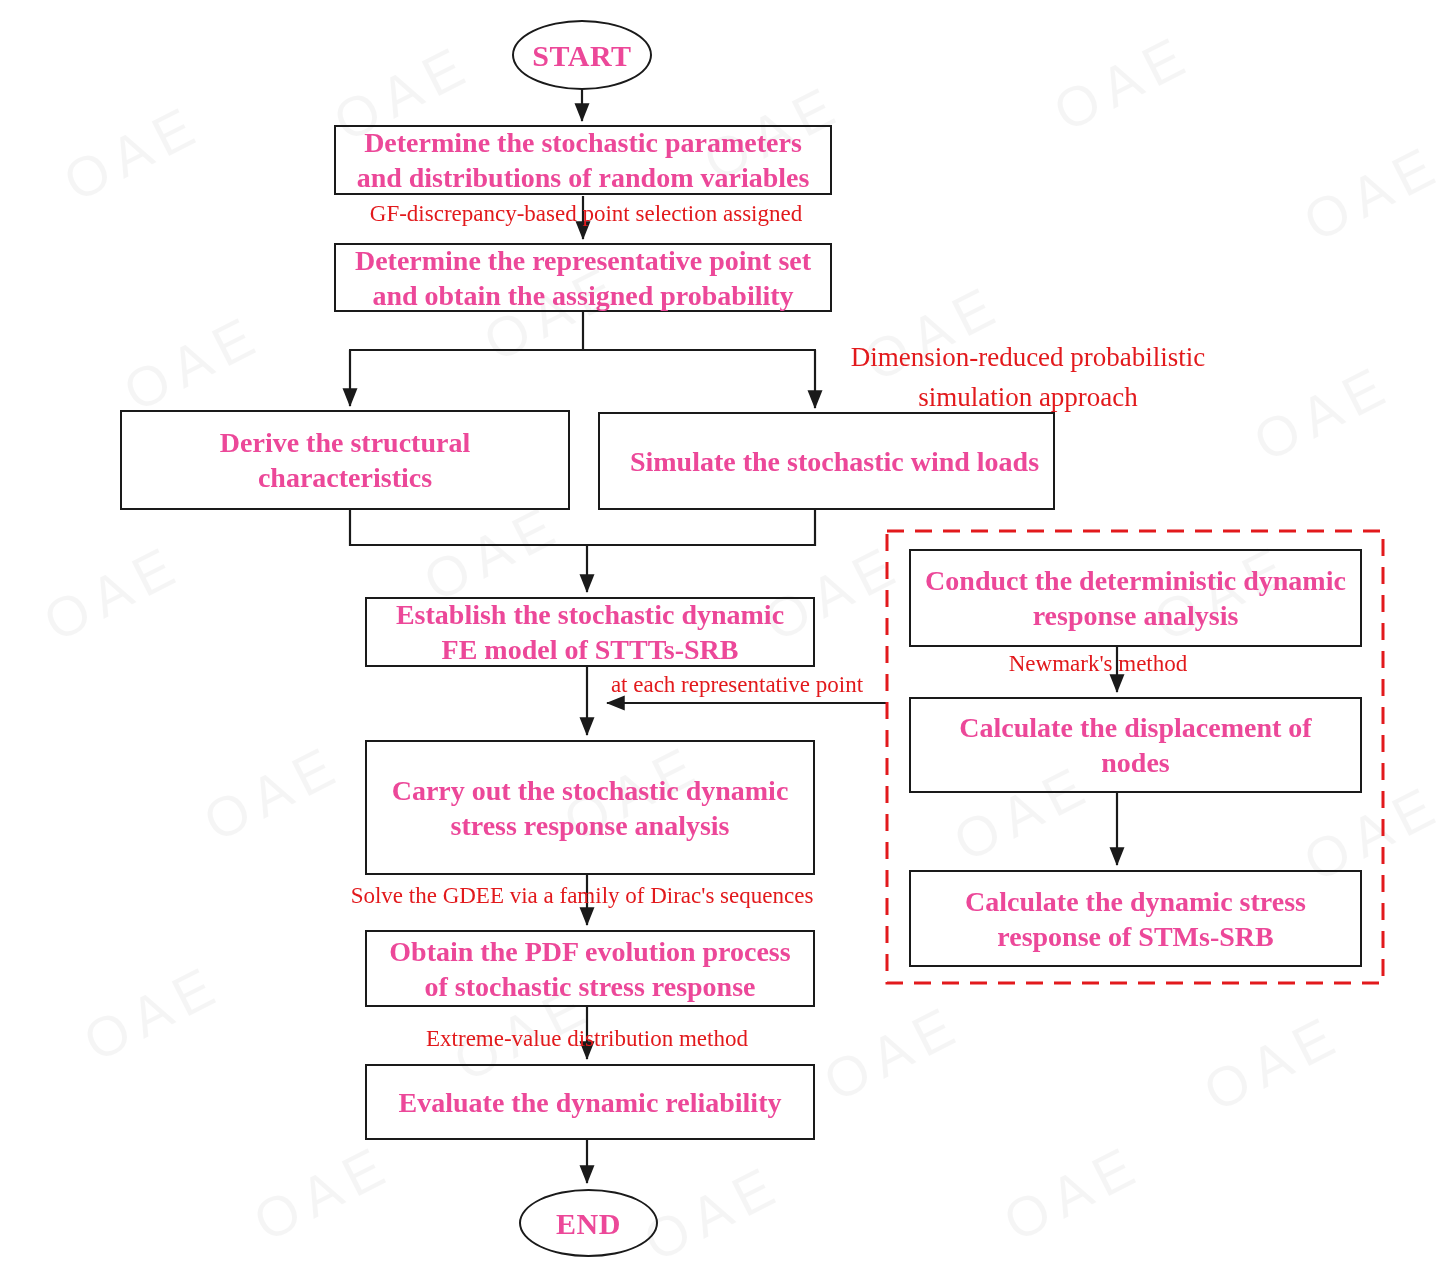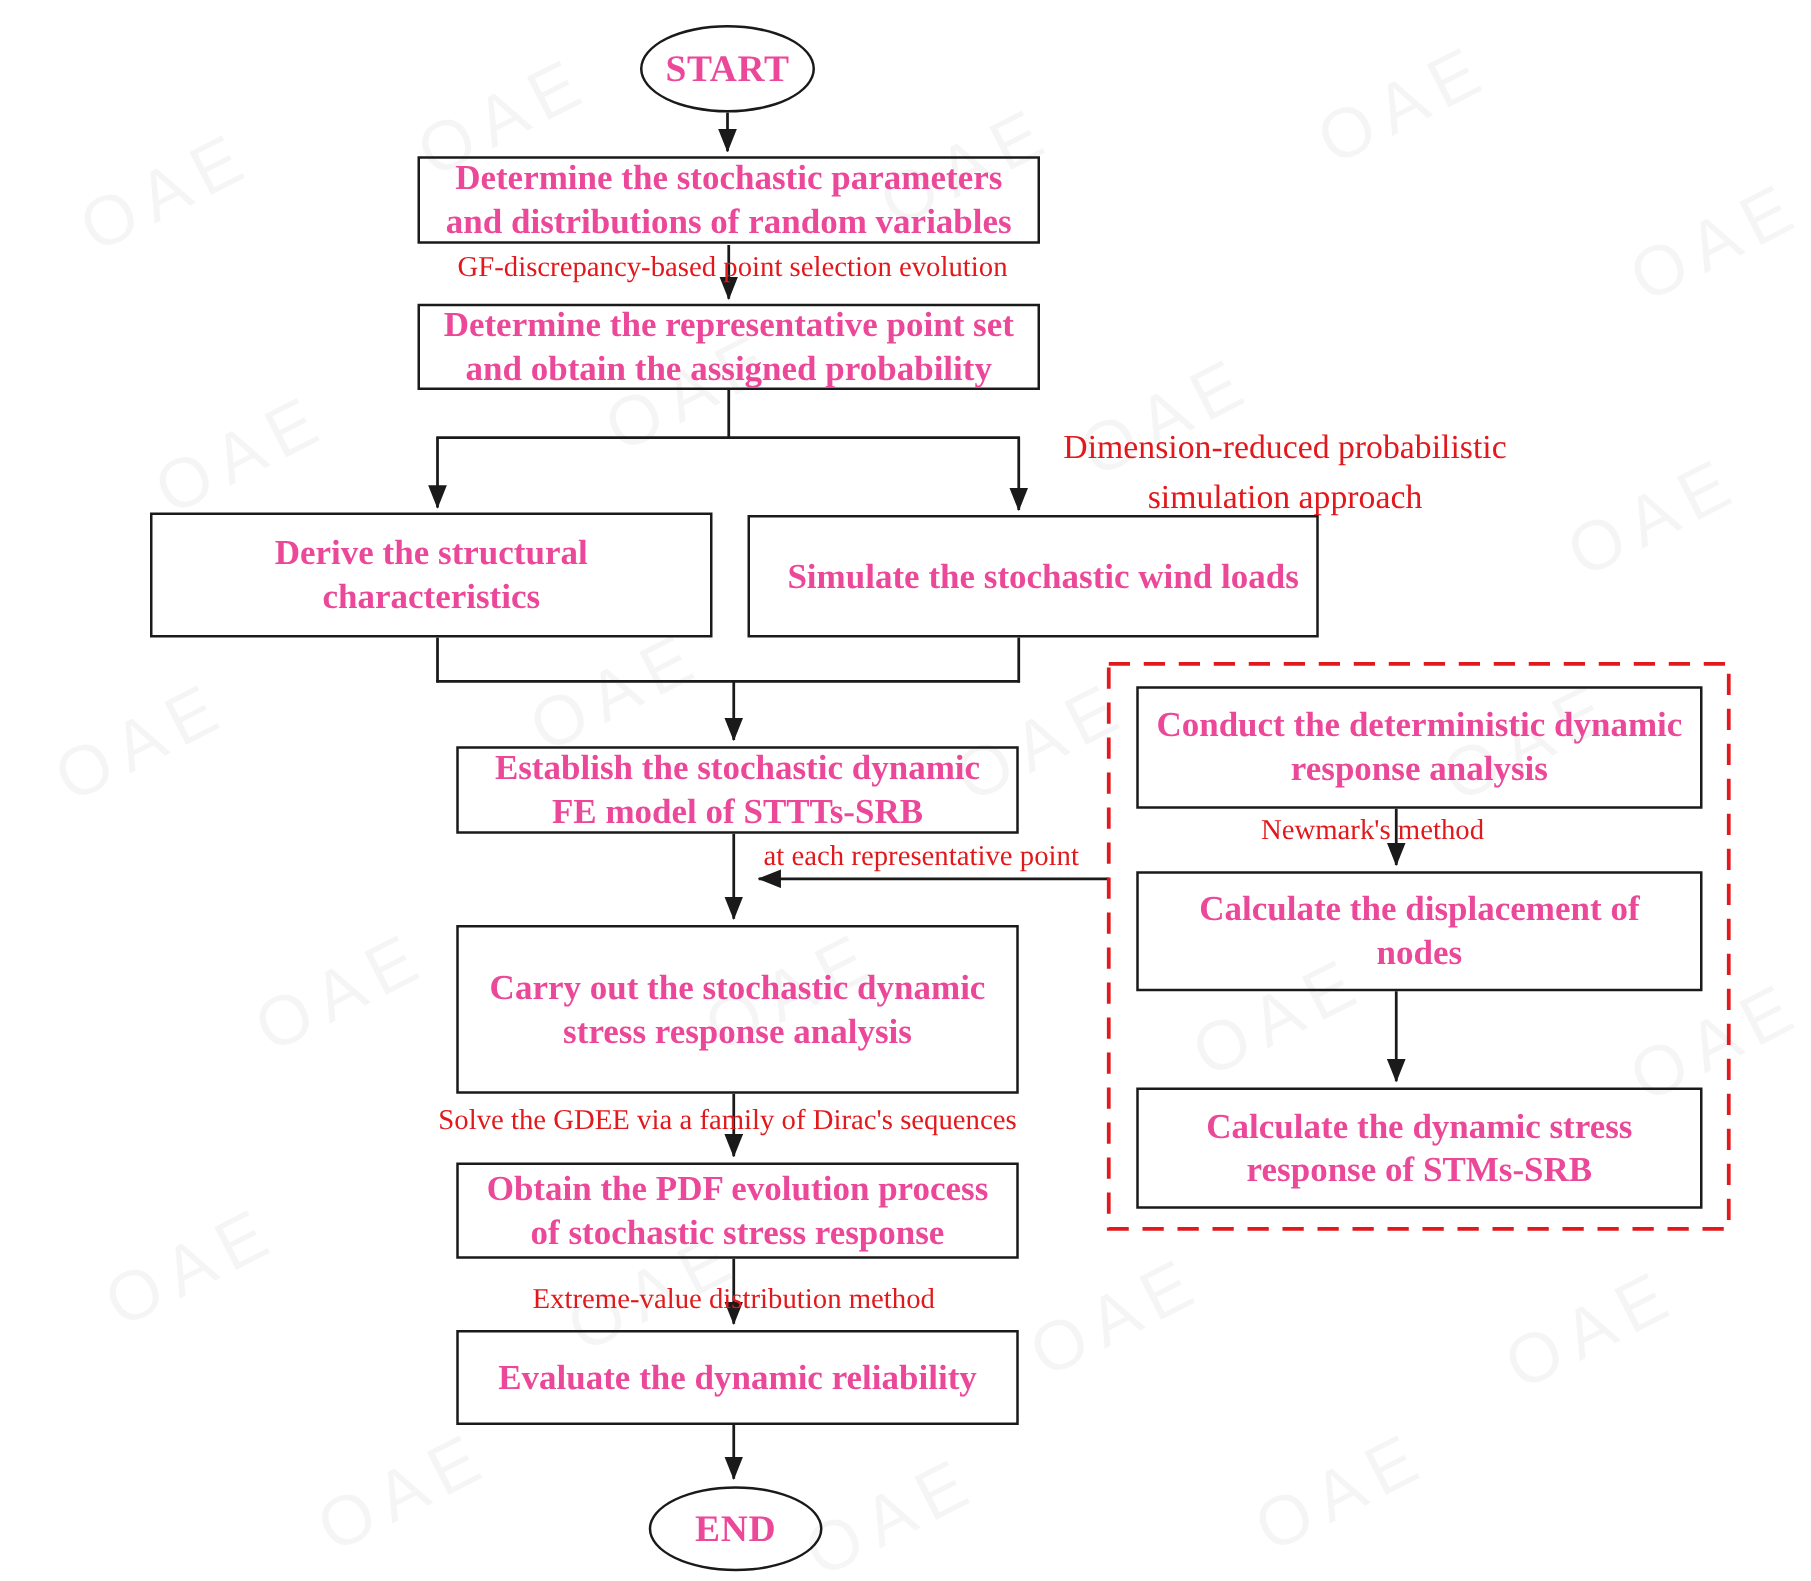--- a/index.html
+++ b/index.html
@@ -107,21 +107,21 @@
 of stochastic stress response</div>
   <div class="node" style="left:365px;top:1064px;width:450px;height:76px;">Evaluate the dynamic reliability</div>
 
   <div class="node" style="left:909px;top:549px;width:453px;height:98px;">Conduct the deterministic dynamic
 response analysis</div>
   <div class="node" style="left:909px;top:697px;width:453px;height:96px;">Calculate the displacement of
 nodes</div>
   <div class="node" style="left:909px;top:870px;width:453px;height:97px;">Calculate the dynamic stress
 response of STMs-SRB</div>
 
-  <div class="note" style="left:586px;top:200px;">GF-discrepancy-based point selection evolution</div>
+  <div class="note" style="left:586px;top:200px;">GF-discrepancy-based point selection assigned</div>
   <div class="note two big" style="left:1028px;top:337px;">Dimension-reduced probabilistic
 simulation approach</div>
   <div class="note" style="left:737px;top:671px;">at each representative point</div>
   <div class="note" style="left:582px;top:882px;">Solve the GDEE via a family of Dirac's sequences</div>
   <div class="note" style="left:587px;top:1013px;margin-top:12px;">Extreme-value distribution method</div>
   <div class="note" style="left:1098px;top:650px;">Newmark's method</div>
 
 </div>
 
 </body></html>

